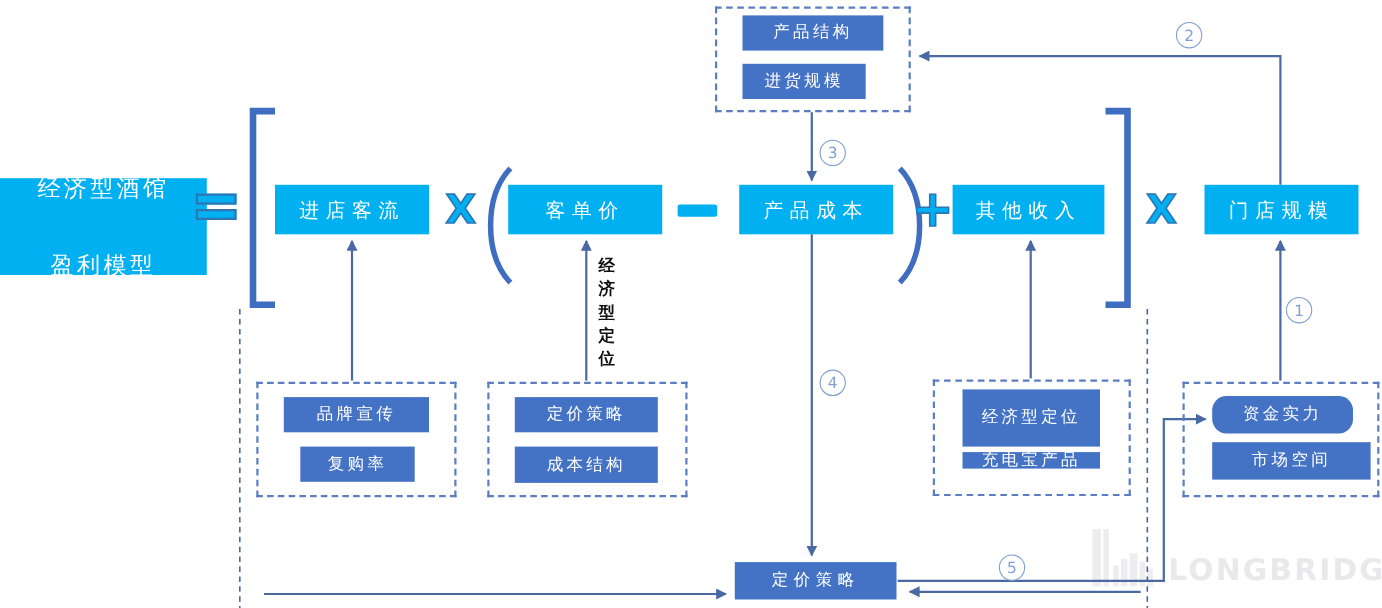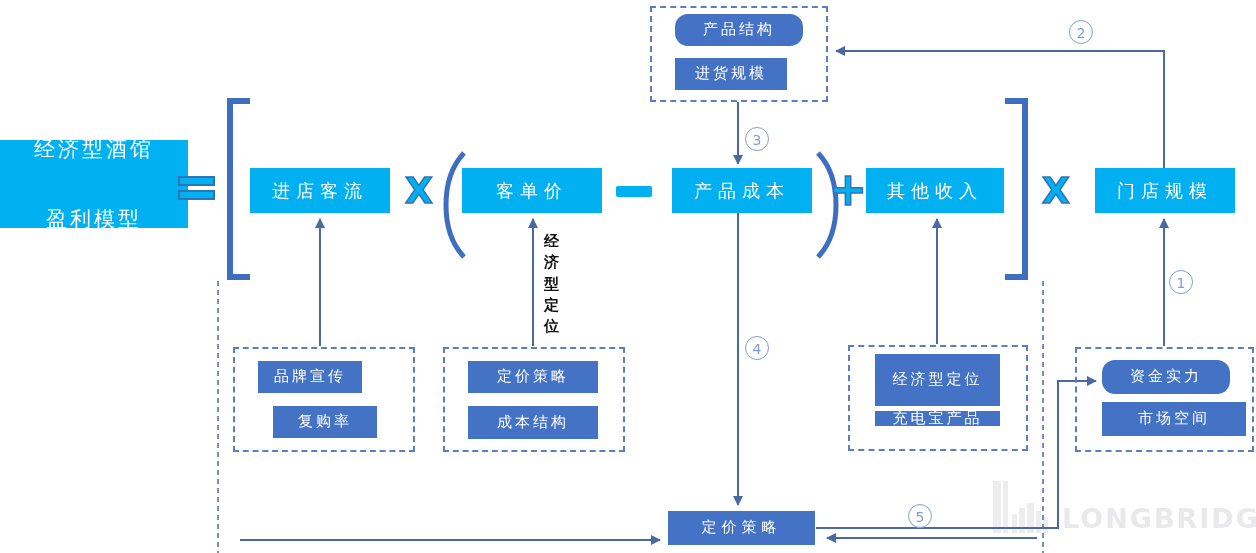--- a/index.html
+++ b/index.html
@@ -77,21 +77,21 @@
 
     <path d="M218,281 L218,553" stroke="var(--wire)" stroke-width="1.5" stroke-dasharray="5,4" fill="none"></path>
     <path d="M1043,281 L1043,553" stroke="var(--wire)" stroke-width="1.5" stroke-dasharray="5,4" fill="none"></path>
 
     <path d="M240,540 L660,540" stroke="var(--wire)" stroke-width="2" fill="none" marker-end="url(#ah)"></path>
     <path d="M1037,538 L827,538" stroke="var(--wire)" stroke-width="2" fill="none" marker-end="url(#ah)"></path>
 
     <path d="M816,528 L1058,528 L1058,381 L1096,381" stroke="var(--wire)" stroke-width="2" fill="none" marker-end="url(#ah)"></path>
   </svg>
 
-  <div class="box title-box" style="left:0;top:140px;width:188px;height:88px;gap:33px;">
+  <div class="box title-box" style="left:0;top:162px;width:188px;height:88px;gap:33px;">
     <div>经济型酒馆</div>
     <div>盈利模型</div>
   </div>
 
   <div class="eq-bar" style="left:178px;top:176px;"></div>
   <div class="eq-bar" style="left:178px;top:190px;"></div>
 
   <div class="box cyan" style="left:250px;top:168px;width:140px;height:45px;">进店客流</div>
 
   <svg class="opsvg" style="left:399px;top:170px;" width="40" height="42">
@@ -110,25 +110,25 @@
 
   <div class="box cyan" style="left:866px;top:168px;width:138px;height:45px;">其他收入</div>
 
   <svg class="opsvg" style="left:1036px;top:170px;" width="40" height="42">
     <text x="20" y="33" text-anchor="middle" font-size="36" font-weight="bold" style="fill:var(--cyan);stroke:var(--operator_stroke);stroke-width:1.5">X</text>
   </svg>
 
   <div class="box cyan" style="left:1095px;top:168px;width:140px;height:45px;">门店规模</div>
 
   <div class="dashedbox" style="left:650px;top:6px;width:178px;height:96px;"></div>
-  <div class="box blue" style="left:675px;top:14px;width:128px;height:32px;border-radius:13px;">产品结构</div>
+  <div class="box blue" style="left:675px;top:14px;width:128px;height:32px;">产品结构</div>
   <div class="box blue" style="left:675px;top:58px;width:112px;height:32px;">进货规模</div>
 
   <div class="dashedbox" style="left:233px;top:347px;width:182px;height:105px;"></div>
-  <div class="box blue" style="left:258px;top:361px;width:104px;height:32px;">品牌宣传</div>
+  <div class="box blue" style="left:258px;top:361px;width:132px;height:32px;">品牌宣传</div>
   <div class="box blue" style="left:273px;top:406px;width:104px;height:32px;">复购率</div>
 
   <div class="dashedbox" style="left:443px;top:347px;width:182px;height:105px;"></div>
   <div class="box blue" style="left:468px;top:361px;width:130px;height:32px;">定价策略</div>
   <div class="box blue" style="left:468px;top:406px;width:130px;height:33px;">成本结构</div>
 
   <div class="dashedbox" style="left:848px;top:345px;width:180px;height:106px;"></div>
   <div class="box blue" style="left:875px;top:354px;width:125px;height:52px;padding:0 14px;">经济型定位</div>
   <div class="box blue" style="left:875px;top:411px;width:125px;height:15px;">充电宝产品</div>
 

